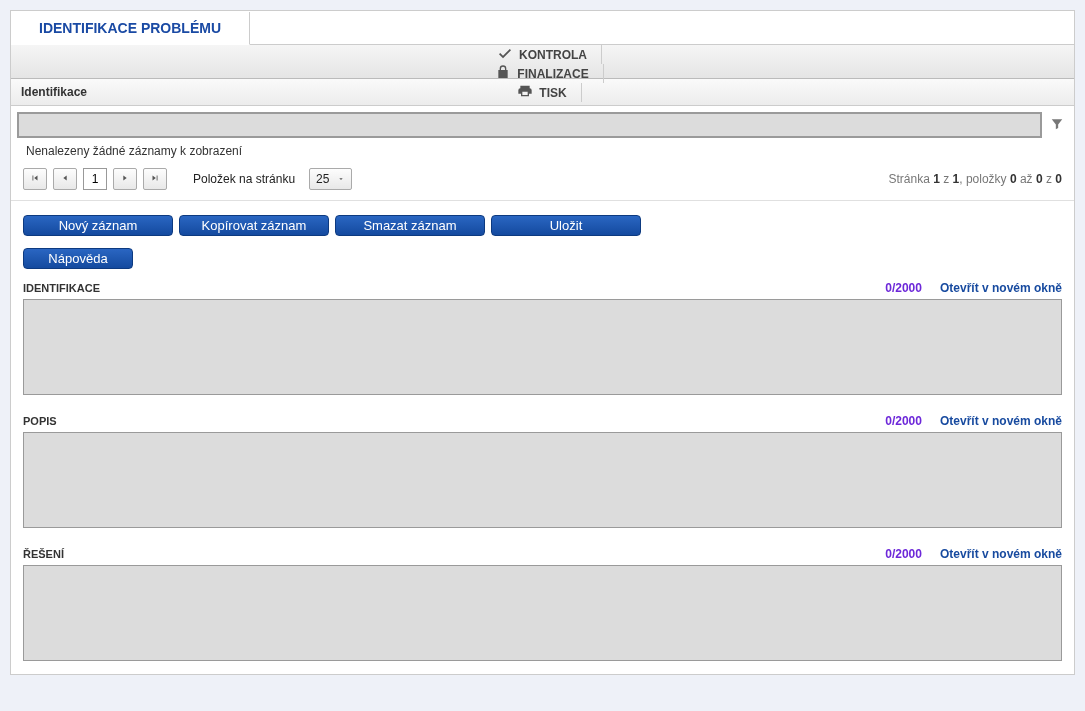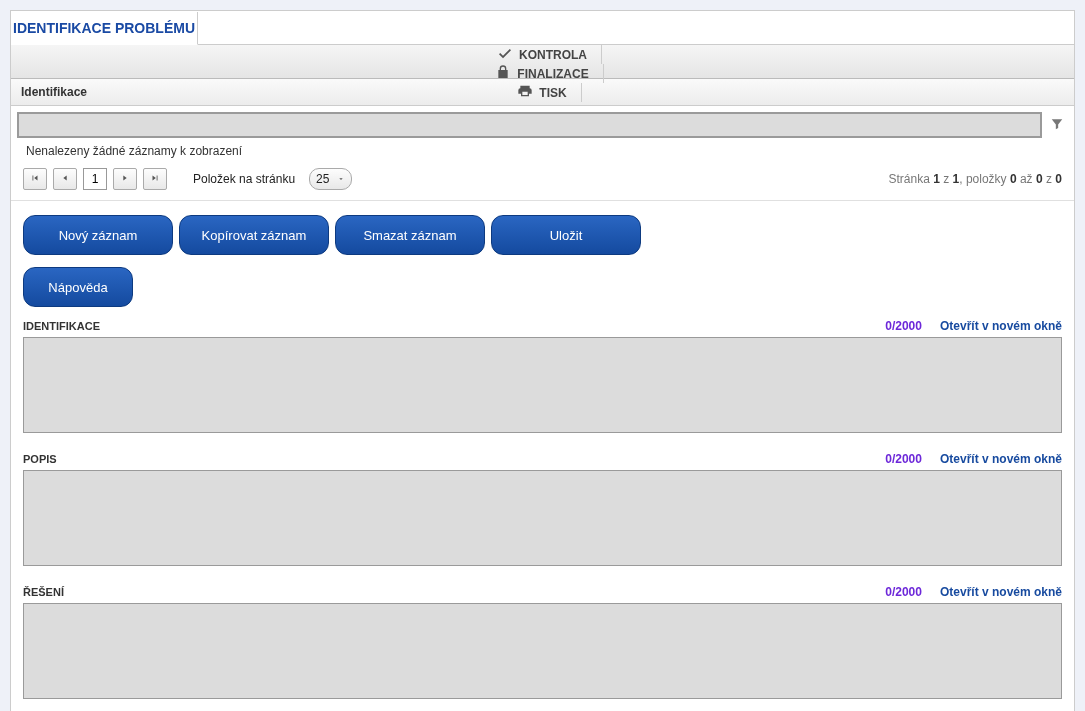--- a/index.html
+++ b/index.html
@@ -14,21 +14,21 @@
     background: #fff;
     margin: 10px;
     border: 1px solid #ccc;
   }
   .tab-row {
     display: flex;
     background: #fff;
     border-bottom: 1px solid #ccc;
   }
   .tab {
-    padding: 8px 2px;
+    padding: 8px 28px;
     font-weight: bold;
     color: #1a4aa4;
     font-size: 14px;
     border-right: 1px solid #ccc;
     background: #fff;
     position: relative;
     top: 1px;
     border-bottom: 1px solid #fff;
   }
   .toolbar {
@@ -120,40 +120,40 @@
   }
   .select-wrap {
     border: 1px solid #aaa;
     background: linear-gradient(#fdfdfd,#e8e8e8);
     height: 22px;
     display: flex;
     align-items: center;
     padding: 0 6px;
     gap: 8px;
     cursor: pointer;
-    border-radius: 10px;
+    border-radius: 2px;
   }
   .select-wrap svg { width: 8px; height: 8px; fill: #555; }
   .pager-info {
     margin-left: auto;
     color: #777;
     font-size: 12px;
   }
   .pager-info b { color: #333; }
   .btn-row { display: flex; gap: 6px; padding: 6px 12px; }
   .btn {
     flex: 0 0 150px;
-    height: 40px;
+    height: 21px;
     background: linear-gradient(#2a66c2,#144a9f);
     border: 1px solid #0d3a80;
     color: #fff;
     font-weight: normal;
     font-size: 13px;
     cursor: pointer;
-    border-radius: 12px;
+    border-radius: 4px;
     display: flex;
     align-items: center;
     justify-content: center;
   }
   .btn-small { flex: 0 0 110px; }
   .field-block { padding: 6px 12px 10px 12px; }
   .field-head {
     display: flex;
     align-items: baseline;
     margin-bottom: 4px;

